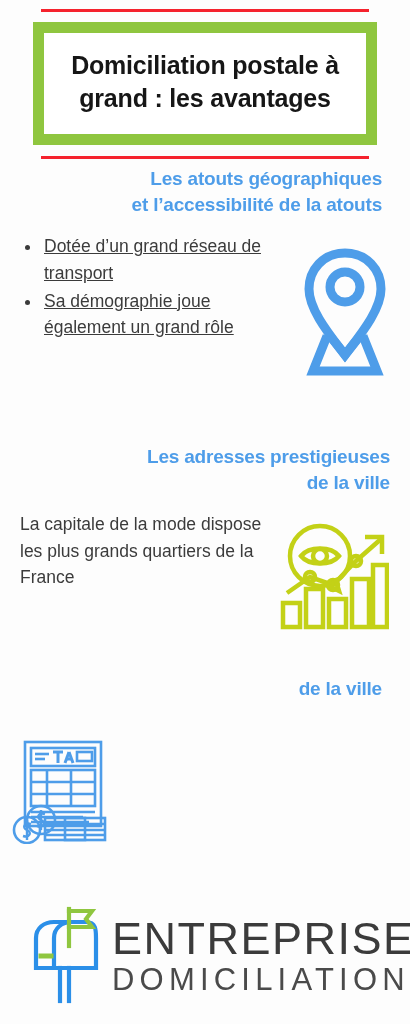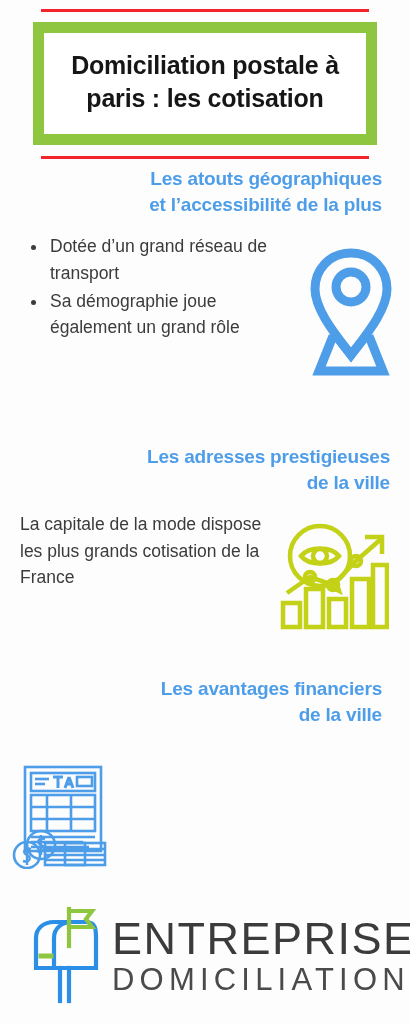--- a/index.html
+++ b/index.html
@@ -90,21 +90,21 @@
   ul.bullets li {
     margin: 0 0 2px 0;
     padding-left: 2px;
   }
   p.para {
     margin: 0;
   }
 
   
   #section-geo    { top: 166px; }
-  #section-geo .section-text  { padding-left: 26px; max-width: 270px; }
+  #section-geo .section-text  { padding-left: 20px; max-width: 270px; text-decoration: underline; }
   #section-geo .section-icon  { width: 110px; margin-top: 14px; }
 
   #section-addresses  { top: 444px; margin-left: 8px; }
   #section-addresses .section-text { padding-left: 12px; max-width: 250px; }
   #section-addresses .section-icon { width: 125px; margin-top: 8px; }
 
   #section-financial  { top: 676px; }
   #section-financial .section-text { padding-left: 12px; max-width: 270px; }
   #section-financial .section-icon { width: 120px; margin-top: 20px; }
 
@@ -140,29 +140,29 @@
     margin-top: 1px;
   }
 </style>
 </head>
 <body>
 
 <div class="title-block">
   <div class="rule-red top"></div>
   <div class="title-box">
     <div class="title-text">Domiciliation postale à</div>
-    <div class="title-text">paris : les cotisation</div>
+    <div class="title-text">grand : les avantages</div>
   </div>
   <div class="rule-red bottom"></div>
 </div>
 
 <div class="section" id="section-geo">
   <div class="section-heading">
     <div>Les atouts géographiques</div>
-    <div>et l’accessibilité de la plus</div>
+    <div>et l’accessibilité de la atouts</div>
   </div>
   <div class="section-body">
     <div class="section-text">
       <ul class="bullets">
         <li>Dotée d’un grand réseau de transport</li>
         <li>Sa démographie joue également un grand rôle</li>
       </ul>
     </div>
     <div class="section-icon">
 
@@ -176,21 +176,21 @@
   </div>
 </div>
 
 <div class="section" id="section-addresses">
   <div class="section-heading">
     <div>Les adresses prestigieuses</div>
     <div>de la ville</div>
   </div>
   <div class="section-body">
     <div class="section-text">
-      <p class="para">La capitale de la mode dispose les plus grands cotisation de la France</p>
+      <p class="para">La capitale de la mode dispose les plus grands quartiers de la France</p>
     </div>
     <div class="section-icon">
 
       <svg width="112" height="112" viewBox="0 0 112 112">
         <g fill="none" stroke="#c3d117" stroke-width="4.5">
 
           <rect x="6" y="84" width="17" height="24"></rect>
           <rect x="29" y="70" width="17" height="38"></rect>
           <rect x="52" y="80" width="17" height="28"></rect>
           <rect x="75" y="60" width="17" height="48"></rect>
@@ -210,21 +210,20 @@
           <path d="M24 37 C32 27 54 27 62 37 C54 47 32 47 24 37 Z"></path>
           <circle cx="43" cy="37" r="7"></circle>
         </g>
       </svg>
     </div>
   </div>
 </div>
 
 <div class="section" id="section-financial">
   <div class="section-heading">
-    <div>Les avantages financiers</div>
     <div>de la ville</div>
   </div>
   <div class="section-body">
     <div class="section-icon">
 
       <svg width="106" height="106" viewBox="0 0 106 106">
         <g fill="none" stroke="#4e9de9" stroke-width="2.6">
 
           <rect x="18" y="4" width="76" height="84"></rect>
 

